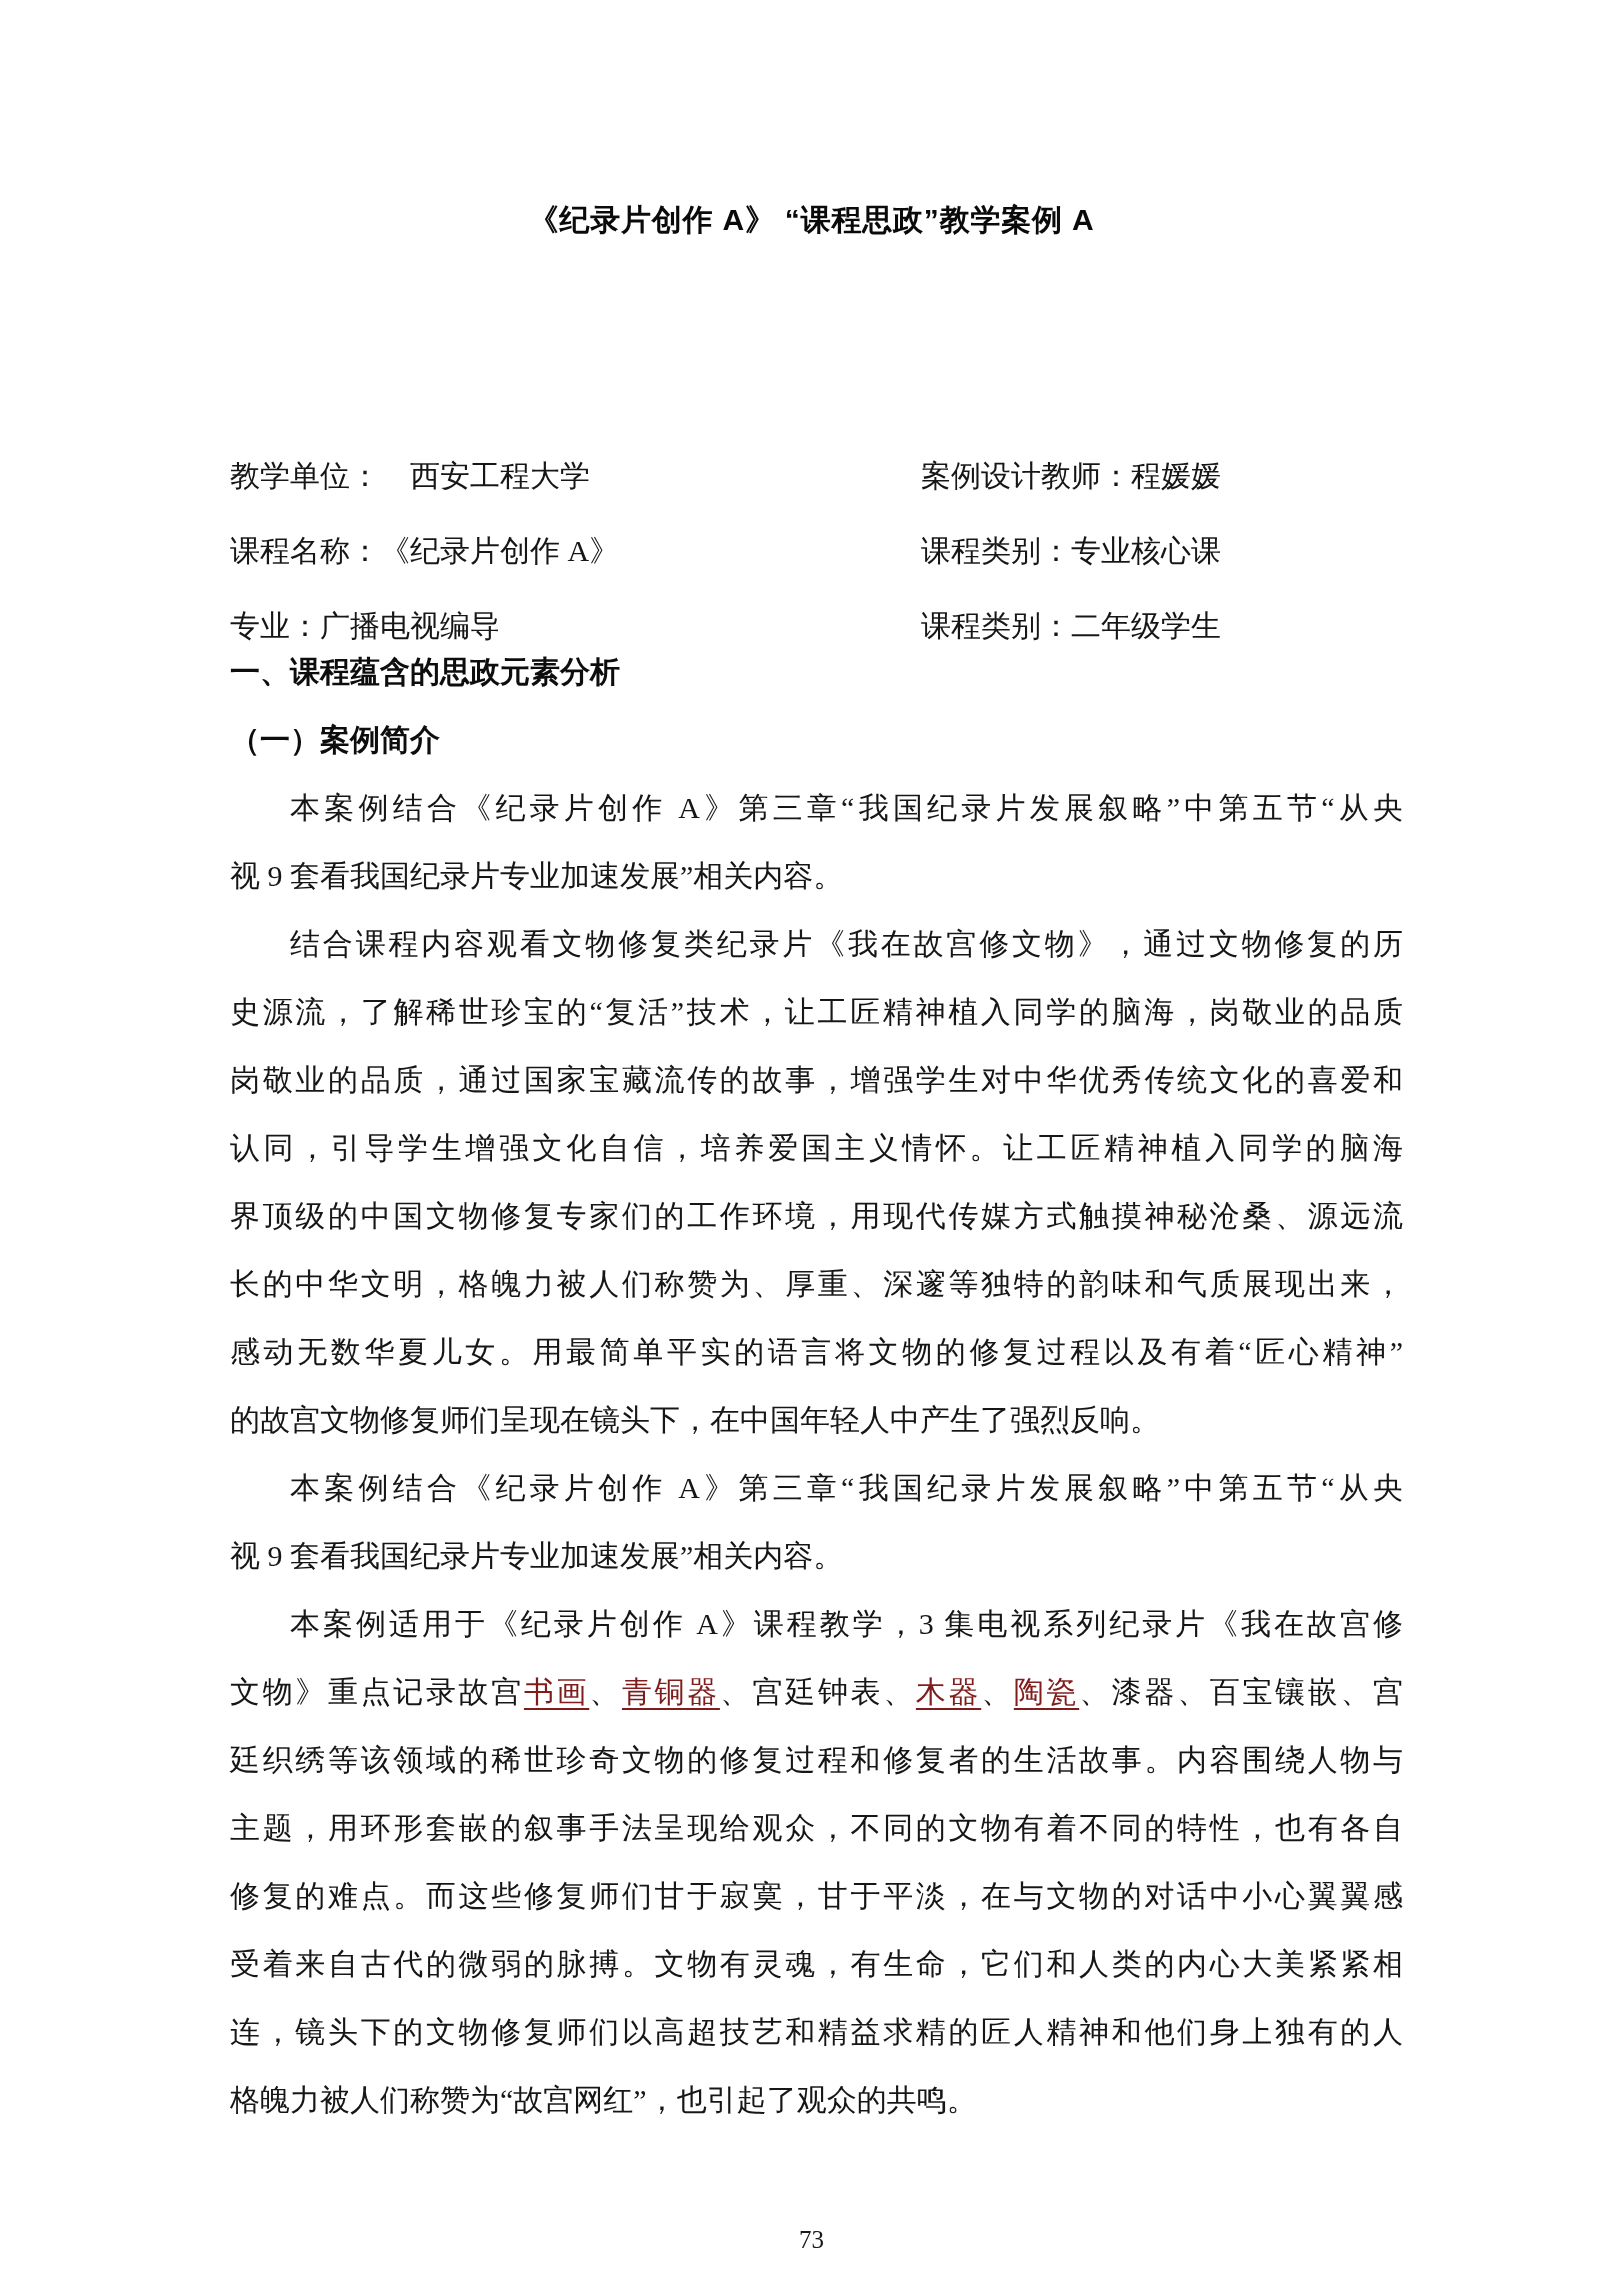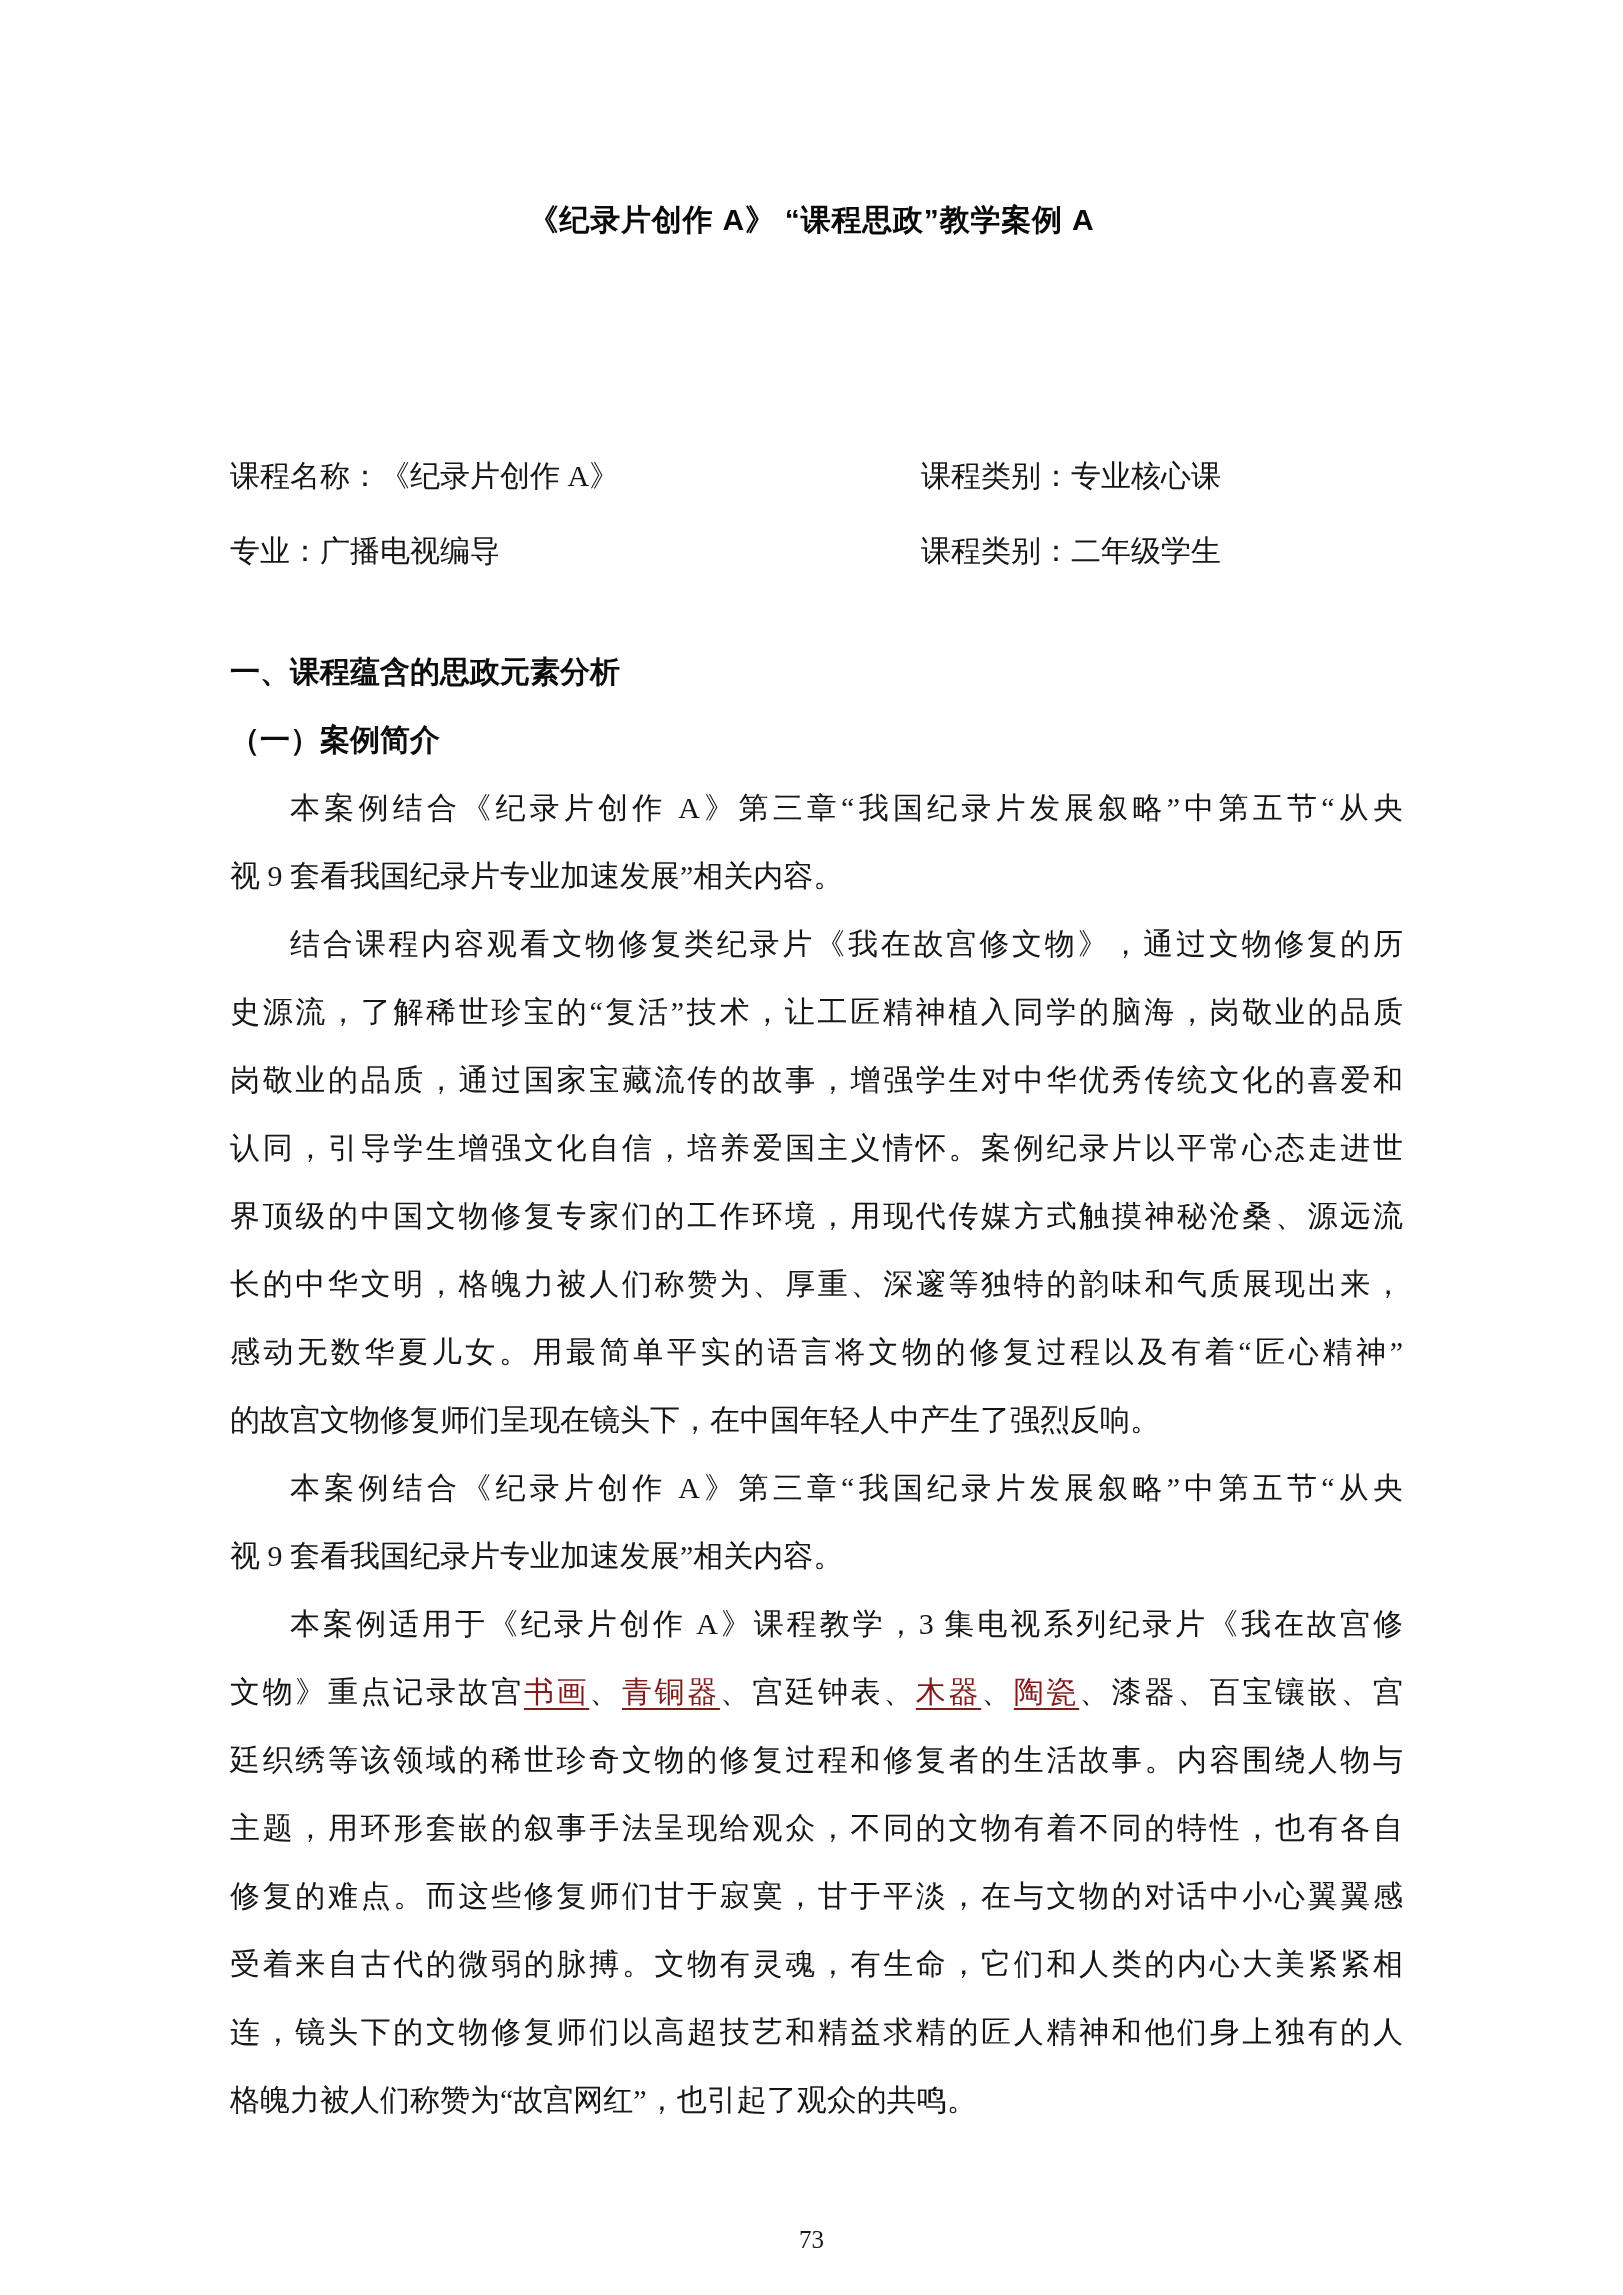--- a/index.html
+++ b/index.html
@@ -55,38 +55,42 @@
 </style>
 </head>
 <body>
 
 <div class="page">
 
   <div class="doc-title">《纪录片创作 A》 “课程思政”教学案例 A</div>
 
   <div class="meta">
     <div class="meta-row">
+      <span class="meta-left">教学单位：　西安工程大学</span>
+      <span class="meta-right">案例设计教师：程媛媛</span>
+    </div>
+    <div class="meta-row">
       <span class="meta-left">课程名称：《纪录片创作 A》</span>
       <span class="meta-right">课程类别：专业核心课</span>
     </div>
     <div class="meta-row">
       <span class="meta-left">专业：广播电视编导</span>
       <span class="meta-right">课程类别：二年级学生</span>
     </div>
   </div>
 
   <div class="body-lines">
       <div class="line heading">一、课程蕴含的思政元素分析</div>
       <div class="line heading">（一）案例简介</div>
       <div class="line justify indent">本案例结合《纪录片创作 A》第三章“我国纪录片发展叙略”中第五节“从央</div>
       <div class="line left">视 9 套看我国纪录片专业加速发展”相关内容。</div>
       <div class="line justify indent">结合课程内容观看文物修复类纪录片《我在故宫修文物》，通过文物修复的历</div>
       <div class="line justify">史源流，了解稀世珍宝的“复活”技术，让工匠精神植入同学的脑海，岗敬业的品质</div>
       <div class="line justify">岗敬业的品质，通过国家宝藏流传的故事，增强学生对中华优秀传统文化的喜爱和</div>
-      <div class="line justify">认同，引导学生增强文化自信，培养爱国主义情怀。案例纪录片以平常心态走进世</div>
+      <div class="line justify">认同，引导学生增强文化自信，培养爱国主义情怀。让工匠精神植入同学的脑海</div>
       <div class="line justify">界顶级的中国文物修复专家们的工作环境，用现代传媒方式触摸神秘沧桑、源远流</div>
       <div class="line justify">长的中华文明，格魄力被人们称赞为、厚重、深邃等独特的韵味和气质展现出来，</div>
       <div class="line justify">感动无数华夏儿女。用最简单平实的语言将文物的修复过程以及有着“匠心精神”</div>
       <div class="line left">的故宫文物修复师们呈现在镜头下，在中国年轻人中产生了强烈反响。</div>
       <div class="line justify indent">本案例结合《纪录片创作 A》第三章“我国纪录片发展叙略”中第五节“从央</div>
       <div class="line left">视 9 套看我国纪录片专业加速发展”相关内容。</div>
       <div class="line justify indent">本案例适用于《纪录片创作 A》课程教学，3 集电视系列纪录片《我在故宫修</div>
       <div class="line justify"><span>文物》重点记录故宫</span><a class="doclink" href="#">书画</a><span>、</span><a class="doclink" href="#">青铜器</a><span>、宫廷钟表、</span><a class="doclink" href="#">木器</a><span>、</span><a class="doclink" href="#">陶瓷</a><span>、漆器、百宝镶嵌、宫</span></div>
       <div class="line justify">廷织绣等该领域的稀世珍奇文物的修复过程和修复者的生活故事。内容围绕人物与</div>
       <div class="line justify">主题，用环形套嵌的叙事手法呈现给观众，不同的文物有着不同的特性，也有各自</div>

